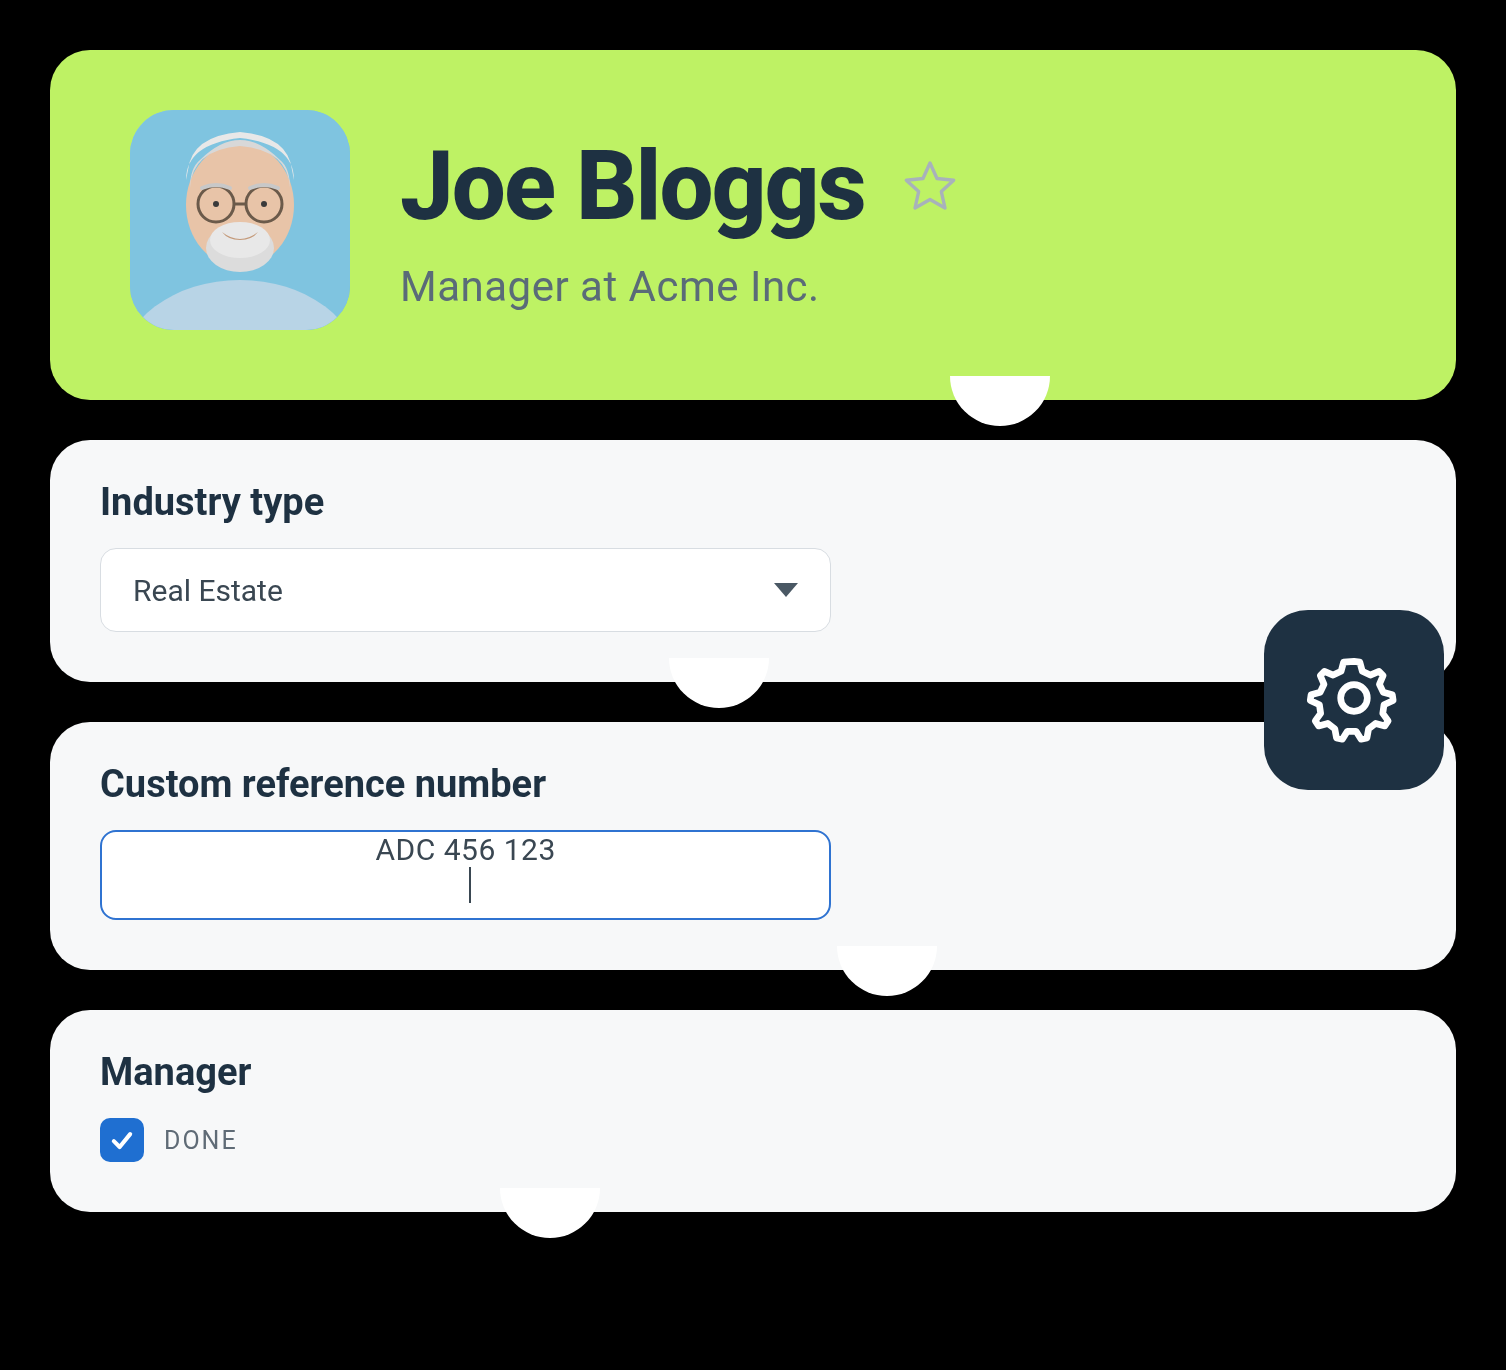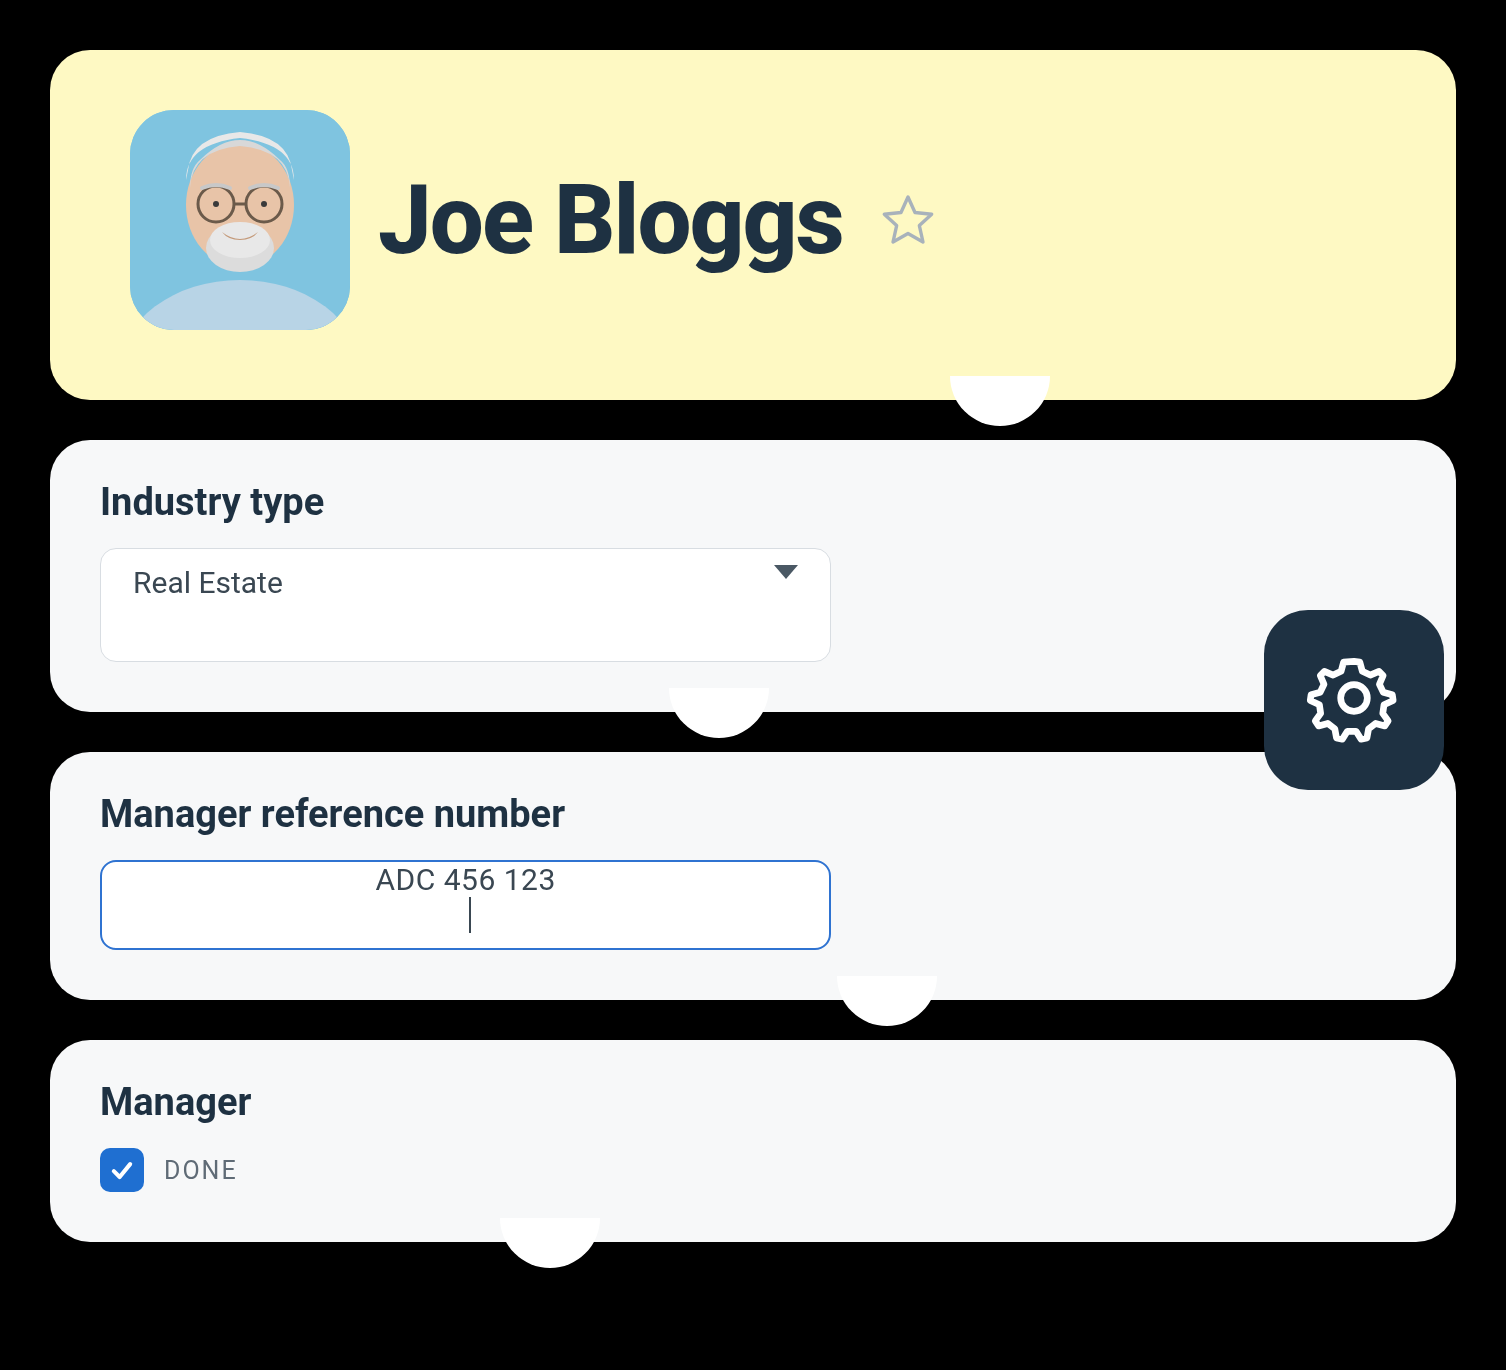--- a/index.html
+++ b/index.html
@@ -22,22 +22,22 @@
       width: 100px;
       height: 50px;
       background: #fff;
       bottom: -26px;
       border-radius: 0 0 50px 50px;
     }
     .header-card {
       padding: 60px 108px 70px 80px;
       display: flex;
       align-items: center;
-      gap: 28px;
-      background: #fef9c3;
+      gap: 50px;
+      background: #bef264;
     }
     .header-card::after { left: 64%; }
     .avatar {
       width: 220px;
       height: 220px;
       border-radius: 44px;
       background: linear-gradient(135deg, #88cce8 0%, #6db8d8 100%);
       flex-shrink: 0;
       position: relative;
       overflow: hidden;
@@ -70,24 +70,24 @@
     .field-label {
       font-size: 38px;
       font-weight: 700;
       color: #1e3142;
       margin-bottom: 24px;
     }
     .dropdown {
       background: #fff;
       border: 1px solid #d8dde2;
       border-radius: 16px;
-      height: 114px;
+      height: 84px;
       width: 56%;
       display: flex;
-      align-items: flex-start;
+      align-items: center;
       justify-content: space-between;
       padding: 16px 32px;
       cursor: pointer;
     }
     .dropdown span {
       font-size: 30px;
       color: #3a4752;
     }
     .caret {
       width: 0; height: 0;
@@ -176,33 +176,34 @@
     </div>
     <div class="header-info">
       <div class="name-row">
         <div class="name">Joe Bloggs</div>
         <span class="star-icon">
           <svg viewBox="0 0 24 24" fill="none" stroke="#a8b2bb" stroke-width="1.4" stroke-linejoin="round">
             <path d="M12 2.5 L14.9 8.9 L21.8 9.6 L16.7 14.3 L18.2 21.1 L12 17.6 L5.8 21.1 L7.3 14.3 L2.2 9.6 L9.1 8.9 Z"></path>
           </svg>
         </span>
       </div>
+      <div class="subtitle">Manager at Acme Inc.</div>
     </div>
   </div>
 
   <div class="card field-card c-industry">
     <div class="field-label">Industry type</div>
     <div class="dropdown">
       <span>Real Estate</span>
       <span class="caret"></span>
     </div>
   </div>
 
   <div class="card field-card c-ref">
-    <div class="field-label">Manager reference number</div>
+    <div class="field-label">Custom reference number</div>
     <div class="text-input">
       <span>ADC 456 123</span>
         <span class="cursor"></span>
     </div>
   </div>
 
   <div class="card field-card c-training">
     <div class="field-label">Manager</div>
     <div class="check-row">
       <div class="checkbox">

